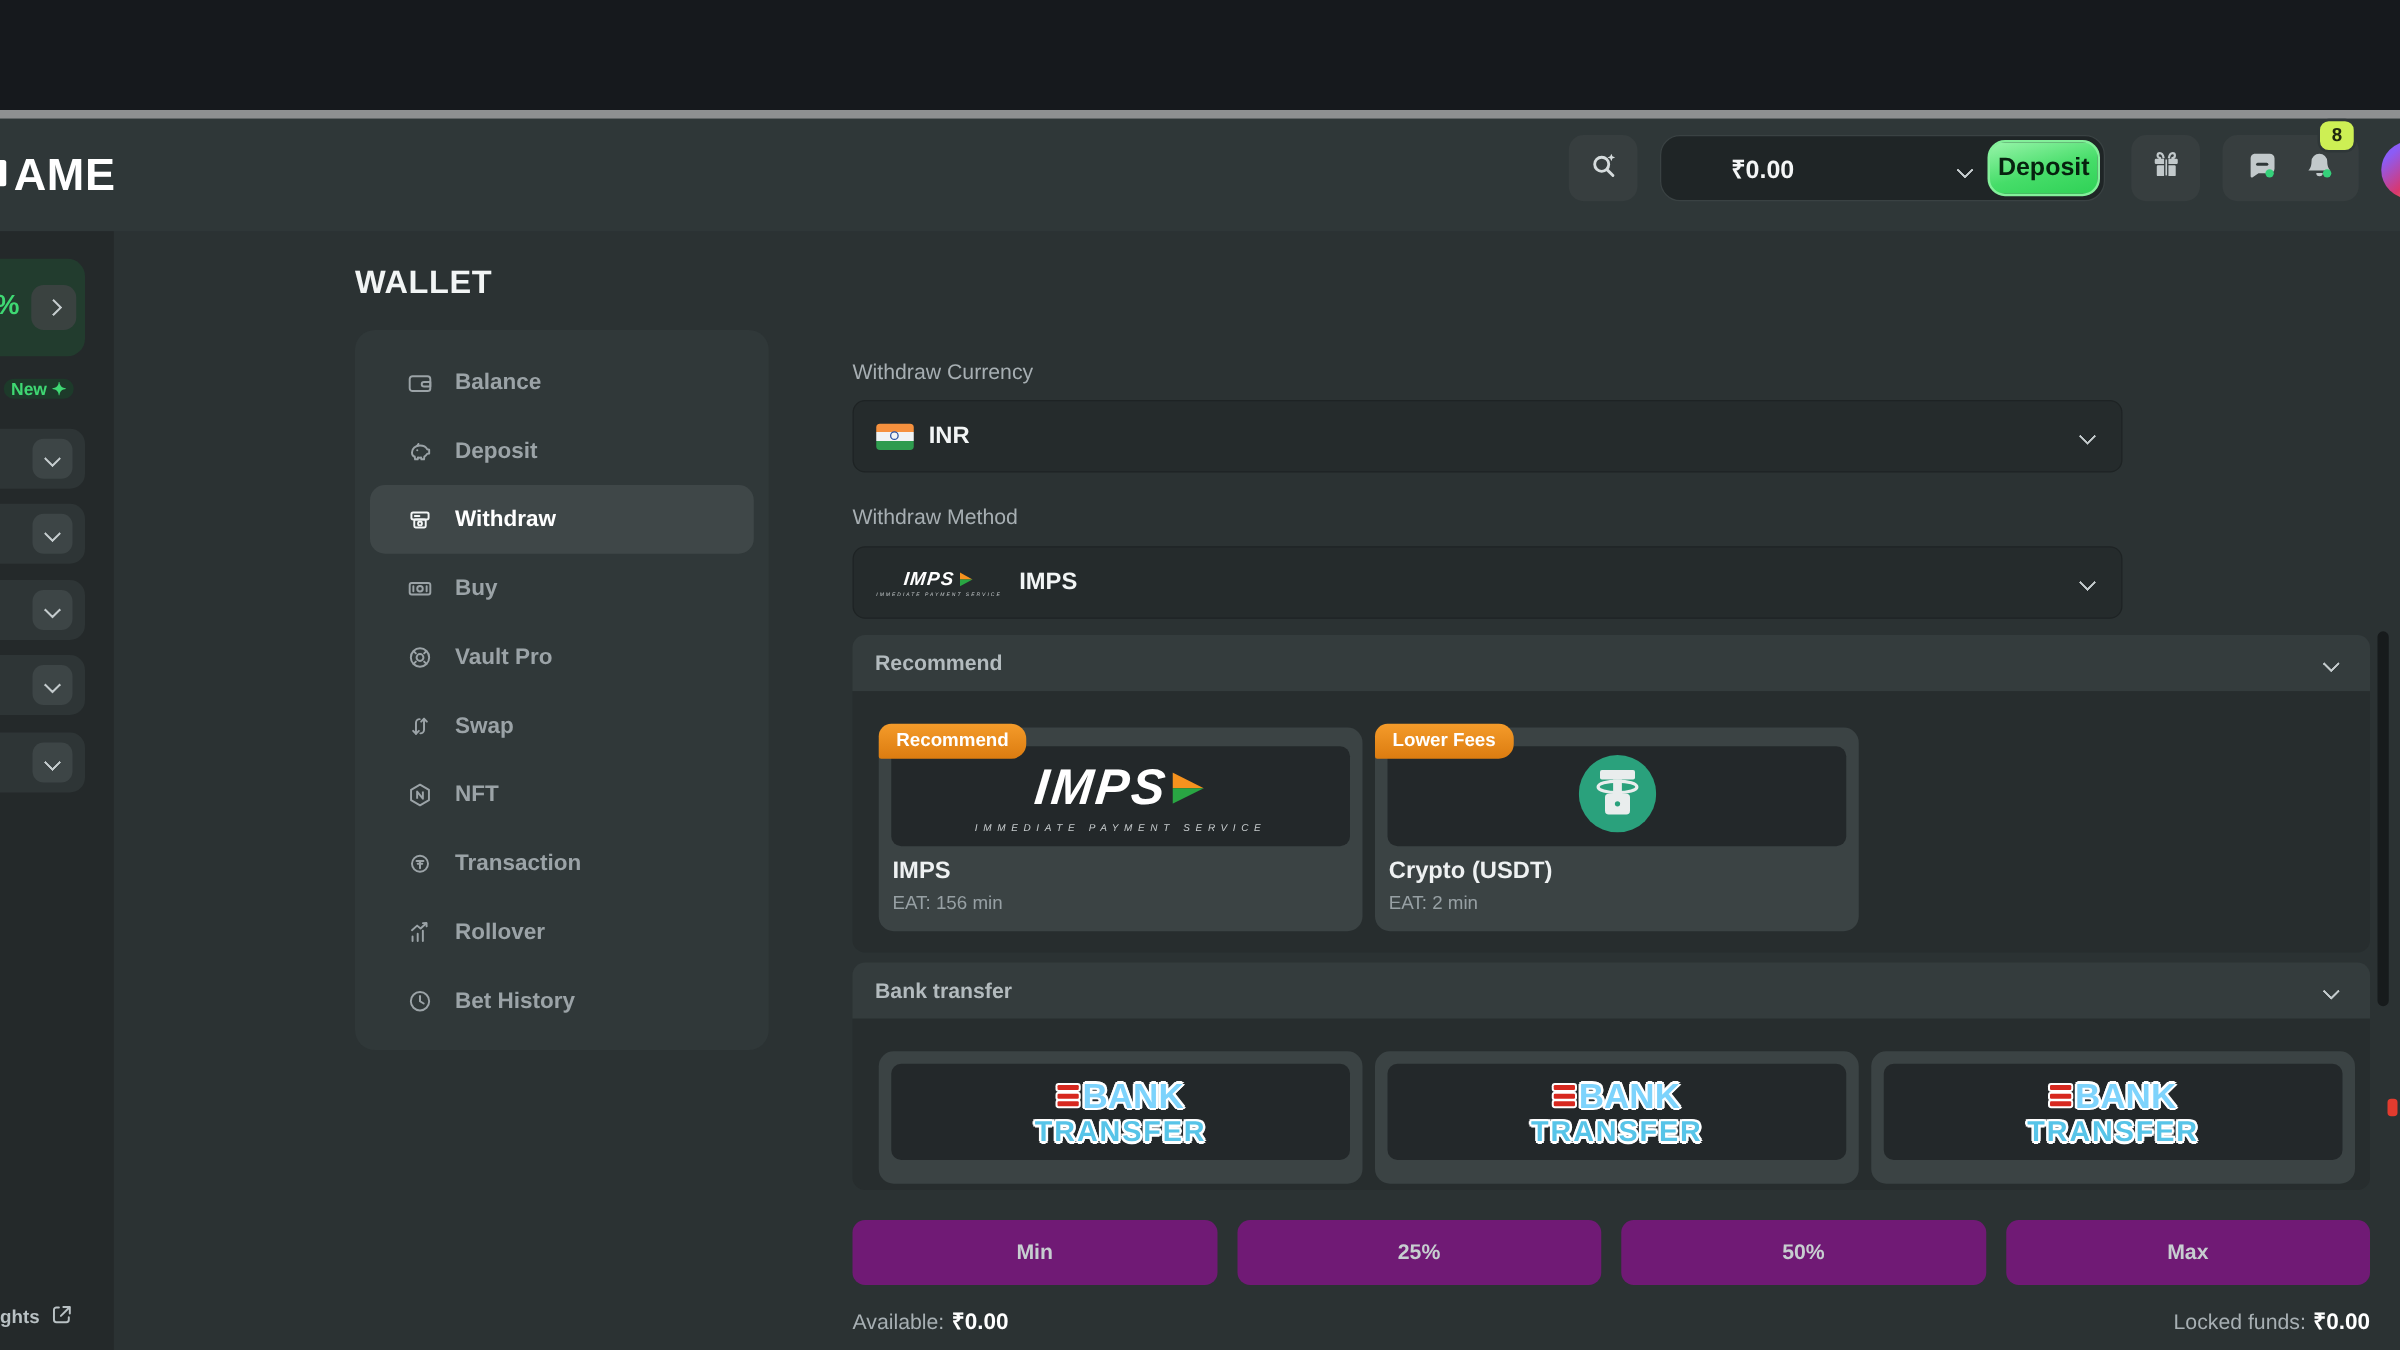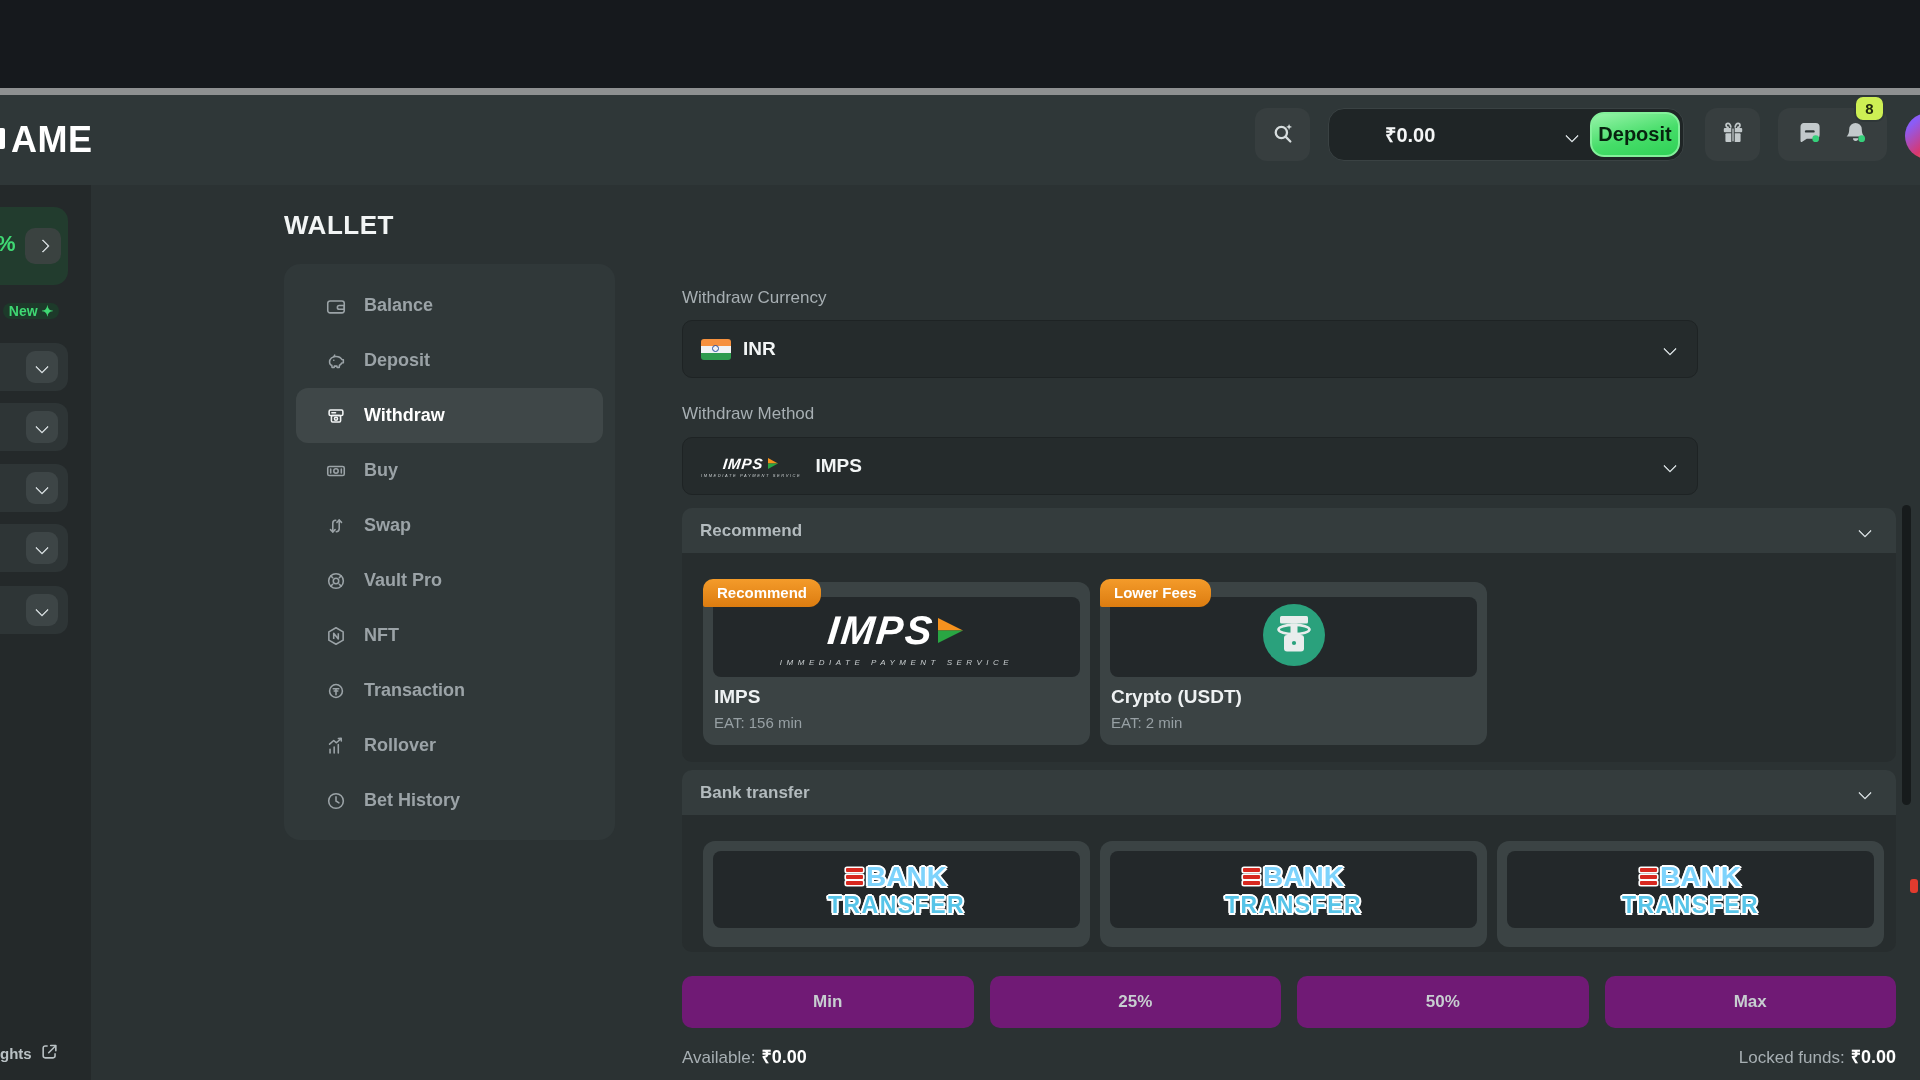--- a/index.html
+++ b/index.html
@@ -274,38 +274,38 @@
         <svg width="22" height="22" viewBox="0 0 24 24" fill="none" stroke="currentColor" stroke-width="1.7" stroke-linecap="round" stroke-linejoin="round">
           <rect x="3" y="7" width="18" height="10" rx="1.8"></rect>
             <circle cx="12" cy="12" r="2.4"></circle>
           <path d="M6.2 9.8v4.4M17.8 9.8v4.4"></path>
         </svg>
       </span>
       <span>Buy</span>
     </div>
     <div class="m-item">
       <span class="m-ico">
+        <svg width="22" height="22" viewBox="0 0 24 24" fill="none" stroke="currentColor" stroke-width="1.7" stroke-linecap="round">
+          <circle cx="12" cy="12" r="8"></circle>
+            <circle cx="12" cy="12" r="3"></circle>
+          <path d="M6.4 6.4l2 2M15.6 15.6l2 2M17.6 6.4l-2 2M8.4 15.6l-2 2"></path>
+        </svg>
+      </span>
+      <span>Vault Pro</span>
+    </div>
+    <div class="m-item">
+      <span class="m-ico">
         <svg width="22" height="22" viewBox="0 0 24 24" fill="none" stroke="currentColor" stroke-width="1.7" stroke-linecap="round" stroke-linejoin="round">
           <path d="M8.5 18.5V9a3.2 3.2 0 013.2-3.2"></path>
             <path d="M6 16l2.5 2.5L11 16"></path>
           <path d="M15.5 5.5V15a3.2 3.2 0 01-3.2 3.2"></path>
             <path d="M13 8l2.5-2.5L18 8"></path>
         </svg>
       </span>
       <span>Swap</span>
-    </div>
-    <div class="m-item">
-      <span class="m-ico">
-        <svg width="22" height="22" viewBox="0 0 24 24" fill="none" stroke="currentColor" stroke-width="1.7" stroke-linecap="round">
-          <circle cx="12" cy="12" r="8"></circle>
-            <circle cx="12" cy="12" r="3"></circle>
-          <path d="M6.4 6.4l2 2M15.6 15.6l2 2M17.6 6.4l-2 2M8.4 15.6l-2 2"></path>
-        </svg>
-      </span>
-      <span>Vault Pro</span>
     </div>
     <div class="m-item">
       <span class="m-ico">
         <svg width="22" height="22" viewBox="0 0 24 24" fill="none" stroke="currentColor" stroke-width="1.7" stroke-linejoin="round">
           <path d="M12 3l7.8 4.5v9L12 21l-7.8-4.5v-9z"></path>
             <path d="M9.5 15.2V9l5 6.2V9"></path>
         </svg>
       </span>
       <span>NFT</span>
     </div>

